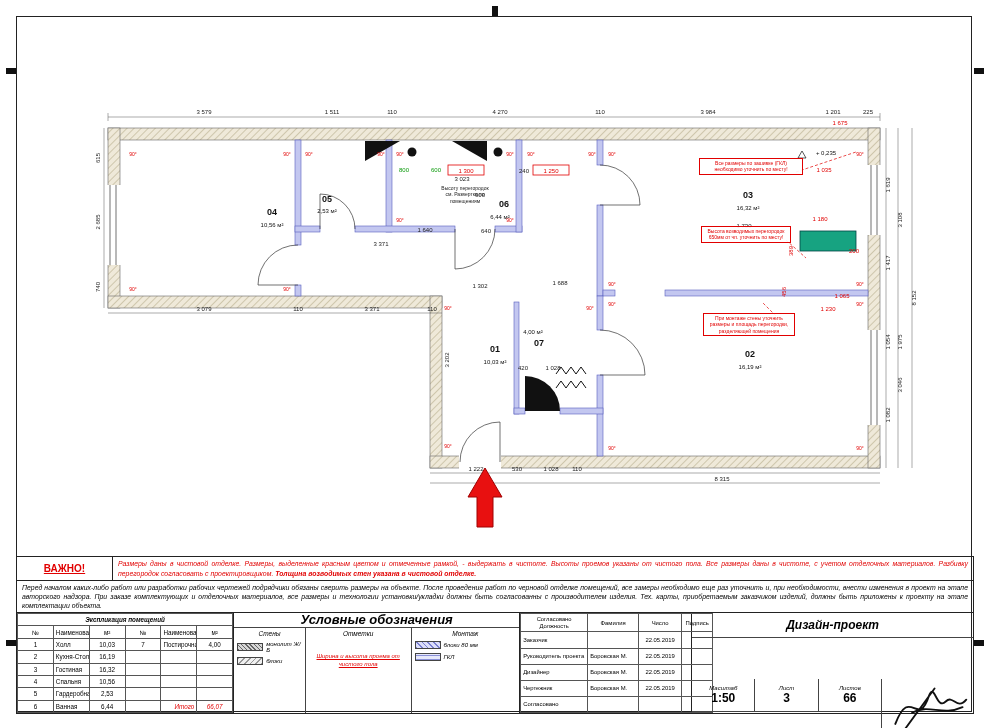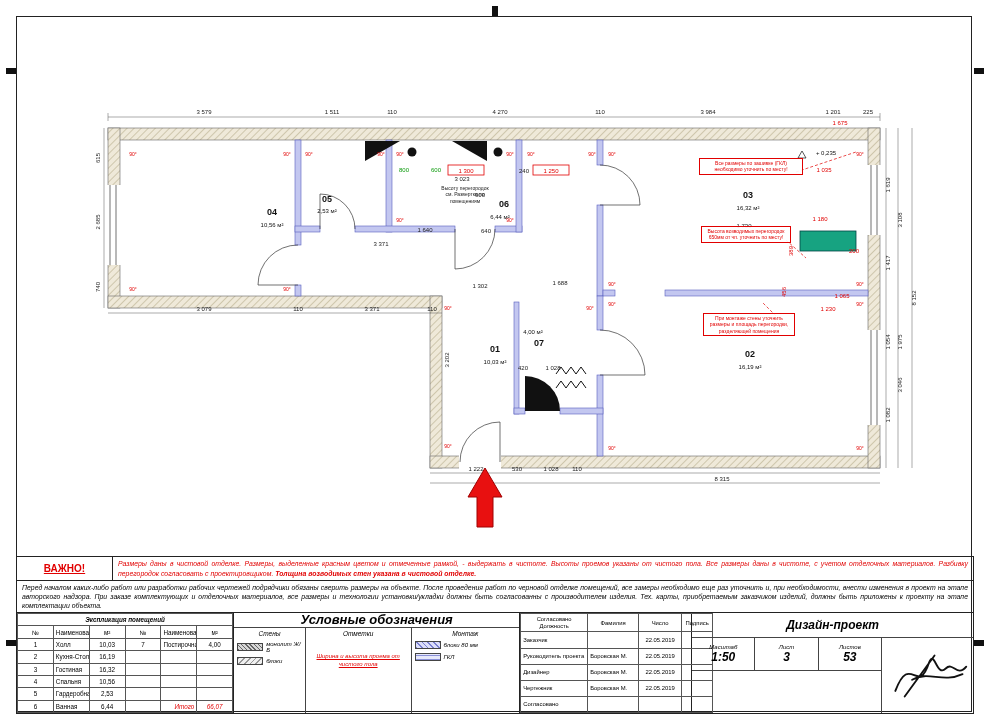--- a/index.html
+++ b/index.html
@@ -74,21 +74,21 @@
   .proj { display:flex; flex-direction:column; }
   .proj-title { height:24px; line-height:24px; text-align:center; font-weight:bold;
                 font-style:italic; font-size:12px; border-bottom:0.8px solid #444; }
   .proj-body { flex:1; display:flex; }
   .proj-left { flex:1; display:flex; flex-direction:column; }
   .scale-row { display:flex; height:32px; border-bottom:0.8px solid #444; }
   .scale-cell { flex:1; border-right:0.8px solid #444; display:flex; flex-direction:column;
                 align-items:center; justify-content:center; }
   .scale-cell:last-child { border-right:none; }
   .scale-lbl { font-size:6px; font-style:italic; }
-  .scale-val { font-size:12px; font-weight:bold; font-style:italic; }
+  .scale-val { font-size:12px; font-weight:bold; }
   .plan-name { flex:1; display:flex; align-items:center; justify-content:center; font-size:11px; }
   .sig-box { width:92px; border-left:0.8px solid #444; display:flex; align-items:center;
              justify-content:center; box-sizing:border-box; }
 </style>
 </head>
 <body>
 
 <div class="sheet">
 
   <div class="frame"></div>
@@ -476,36 +476,36 @@
           <tr>
             <td>Согласовано</td>
             <td></td>
             <td class="ctr"></td>
             <td></td>
           </tr>
         </tbody>
           </table>
       </div>
 
-      <div class="panel proj" style="width:282px;">
+      <div class="panel proj" style="width:282px;gap:41px;">
         <div class="proj-title">Дизайн-проект</div>
         <div class="proj-body">
           <div class="proj-left">
             <div class="scale-row">
               <div class="scale-cell">
                 <span class="scale-lbl">Масштаб</span>
                 <span class="scale-val">1:50</span>
               </div>
               <div class="scale-cell">
                 <span class="scale-lbl">Лист</span>
                 <span class="scale-val">3</span>
               </div>
               <div class="scale-cell">
                 <span class="scale-lbl">Листов</span>
-                <span class="scale-val">53</span>
+                <span class="scale-val">66</span>
               </div>
             </div>
           </div>
           <div class="sig-box">
             <svg width="84" height="60" viewBox="0 0 90 60">
               <path d="M10 46 C 26 4, 34 52, 46 16 C 52 0, 54 32, 64 22 C 72 14, 76 32, 86 20 M 28 34 C 46 24, 60 38, 82 28 M 52 8 L 20 52" stroke="#111" fill="none" stroke-width="2" stroke-linecap="round"></path>
             </svg>
           </div>
         </div>
       </div>

